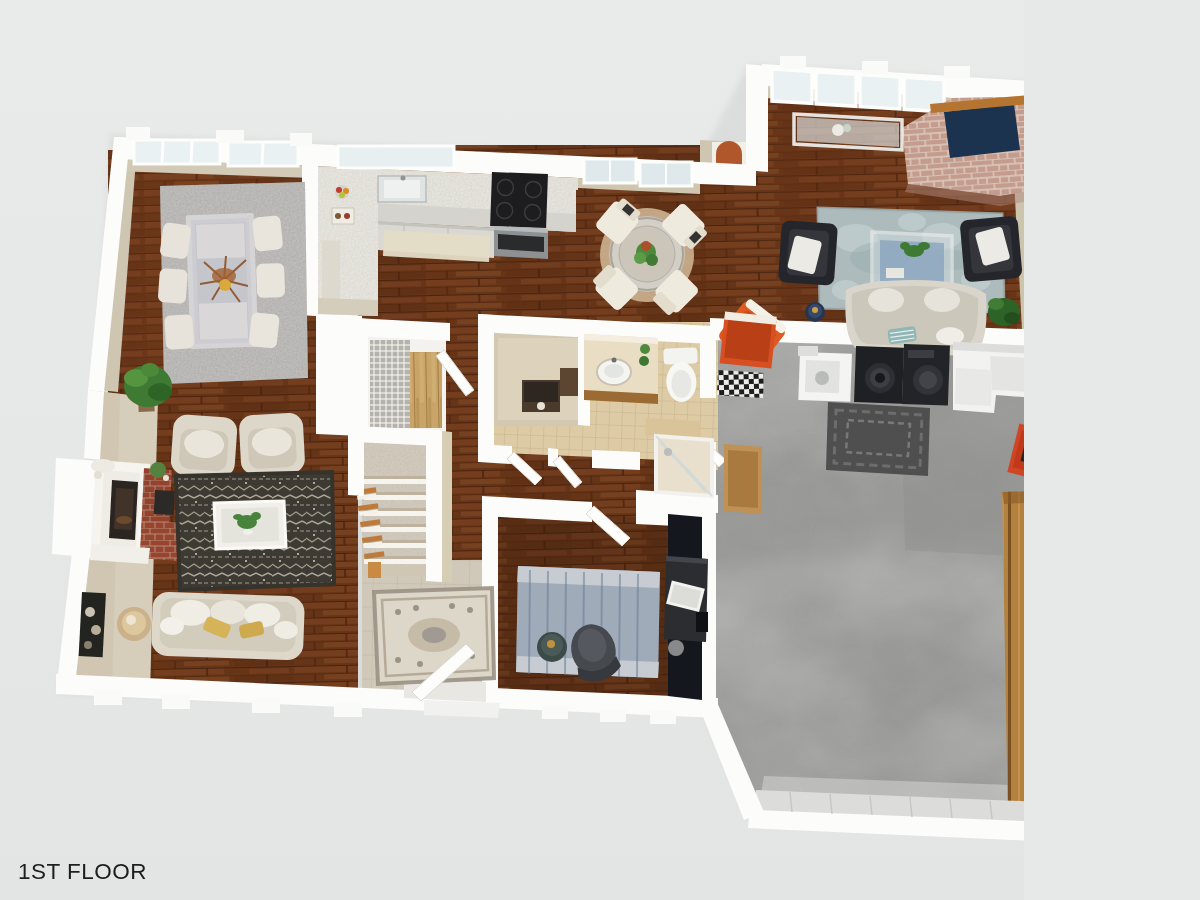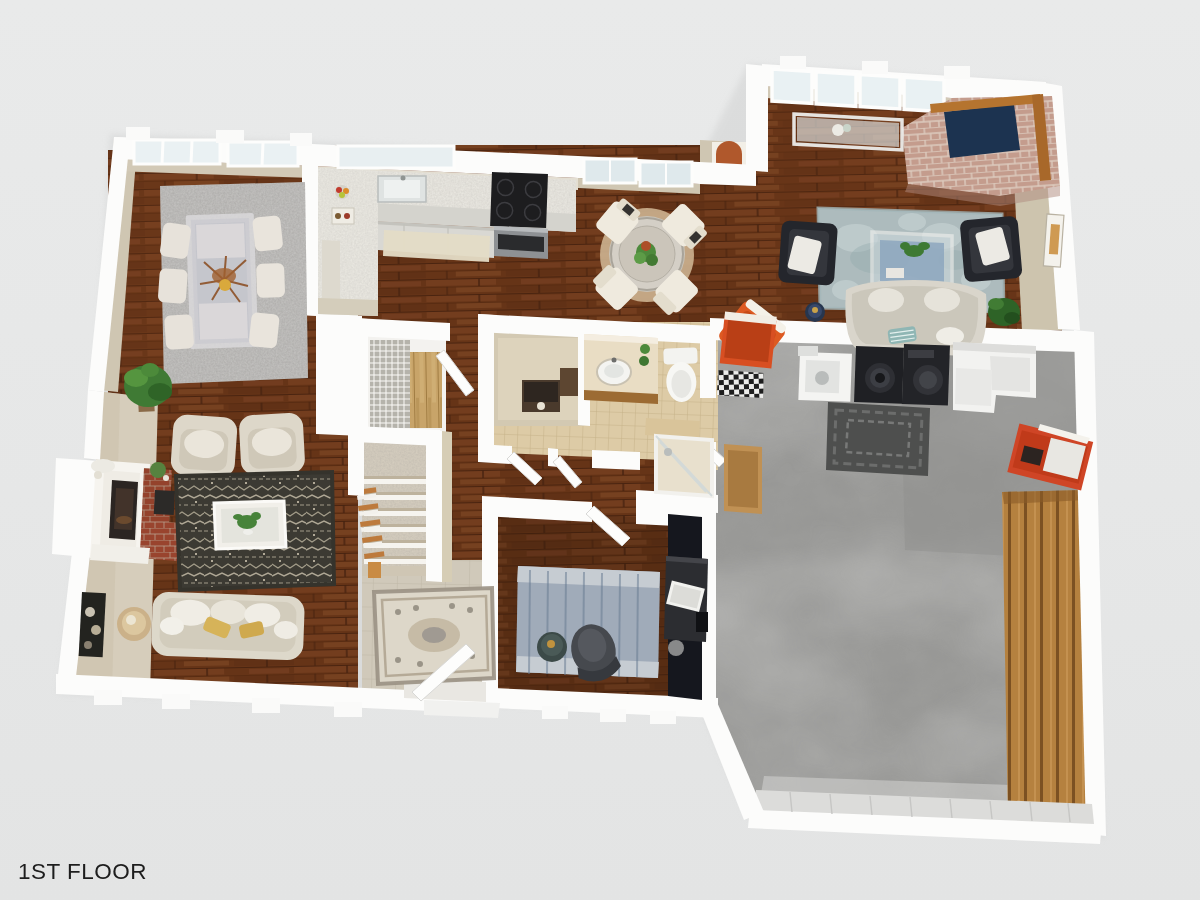--- a/index.html
+++ b/index.html
@@ -1,16 +1,16 @@
 <!DOCTYPE html>
 <html><head>
 <meta charset="utf-8">
 <style>
 html,body{margin:0;padding:0;background:#e7e8e8;font-family:"Liberation Sans",sans-serif;}
-#stage{position:relative;width:1200px;height:900px;overflow:hidden;}
+#stage{position:relative;width:1024px;height:900px;overflow:hidden;}
 </style>
 </head>
 <body>
 <div id="stage">
 <svg width="1200" height="900" viewBox="0 0 1200 900" xmlns="http://www.w3.org/2000/svg">
 <defs>
 <linearGradient id="bgg" x1="0" y1="0" x2="0" y2="1">
 <stop offset="0" stop-color="#e9eaea"></stop>
           <stop offset="0.55" stop-color="#e6e7e7"></stop>
           <stop offset="1" stop-color="#e3e4e4"></stop>

